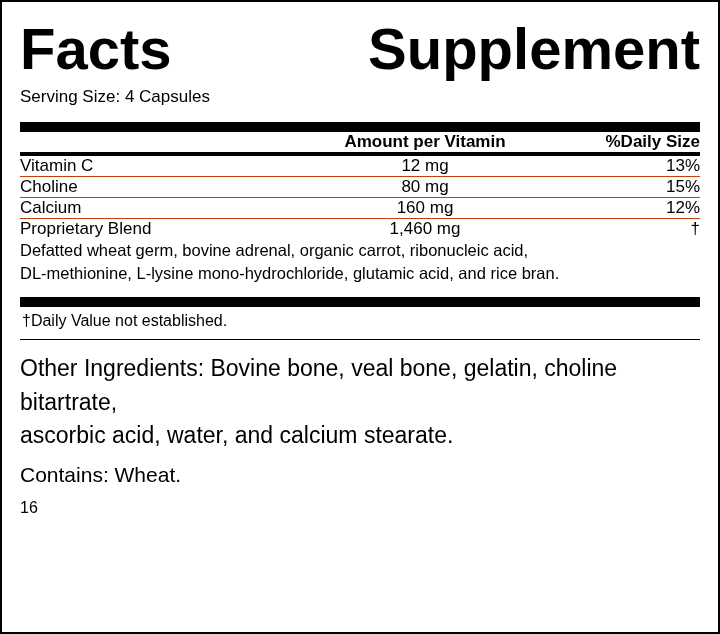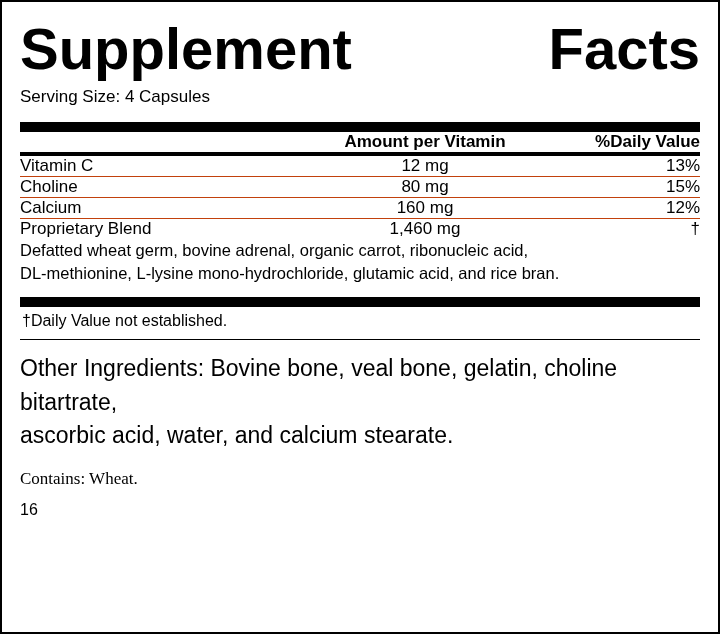--- a/index.html
+++ b/index.html
@@ -105,53 +105,52 @@
     font-size: 16px;
     padding: 5px 0 0 2px;
   }
 
   .other-ing {
     font-size: 23px;
     line-height: 1.45;
     margin-top: 12px;
   }
   .contains {
-    font-size: 17px;
-    margin-top: 16px;
-    font-family: Liberation Serif, serif;
+    font-size: 21px;
+    margin-top: 10px;
   }
   .page-num {
     font-size: 16px;
     margin-top: 12px;
   }
   .amount-cell { width: 250px; }
   .dv-cell { width: 150px; }
 </style>
 </head>
 <body>
 
 <div class="panel">
 
   <div class="title">
+    <span class="t-word">Facts</span>
     <span class="t-word">Supplement</span>
-    <span class="t-word">Facts</span>
   </div>
 
   <div class="serving-lines">
     <div>Serving Size: 4 Capsules</div>
   </div>
 
   <div class="rule-thick"></div>
 
   <table class="facts">
     <tbody>
         <tr class="head-row">
       <th class="col-name"></th>
       <th class="col-amount amount-cell">Amount per Vitamin</th>
-      <th class="col-dv dv-cell">%Daily Value</th>
+      <th class="col-dv dv-cell">%Daily Size</th>
     </tr>
   </tbody>
     </table>
 
   <div class="rule-medium"></div>
 
   <table class="facts">
     <tbody>
         <tr class="nutrient-row row-sep">
       <td class="col-name">Vitamin C</td>

